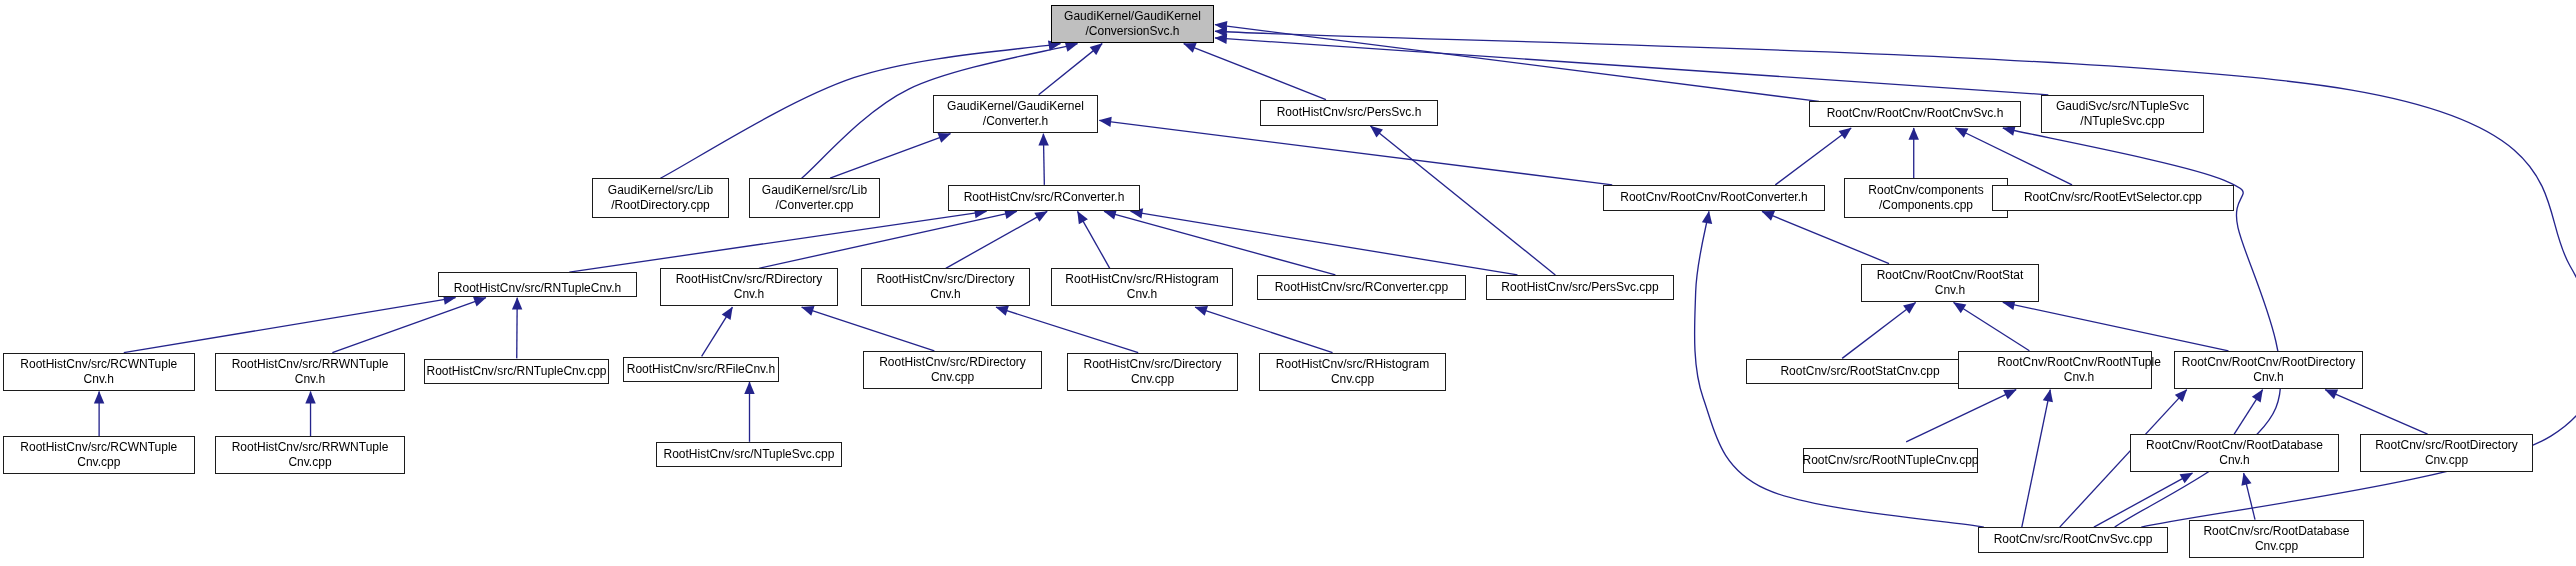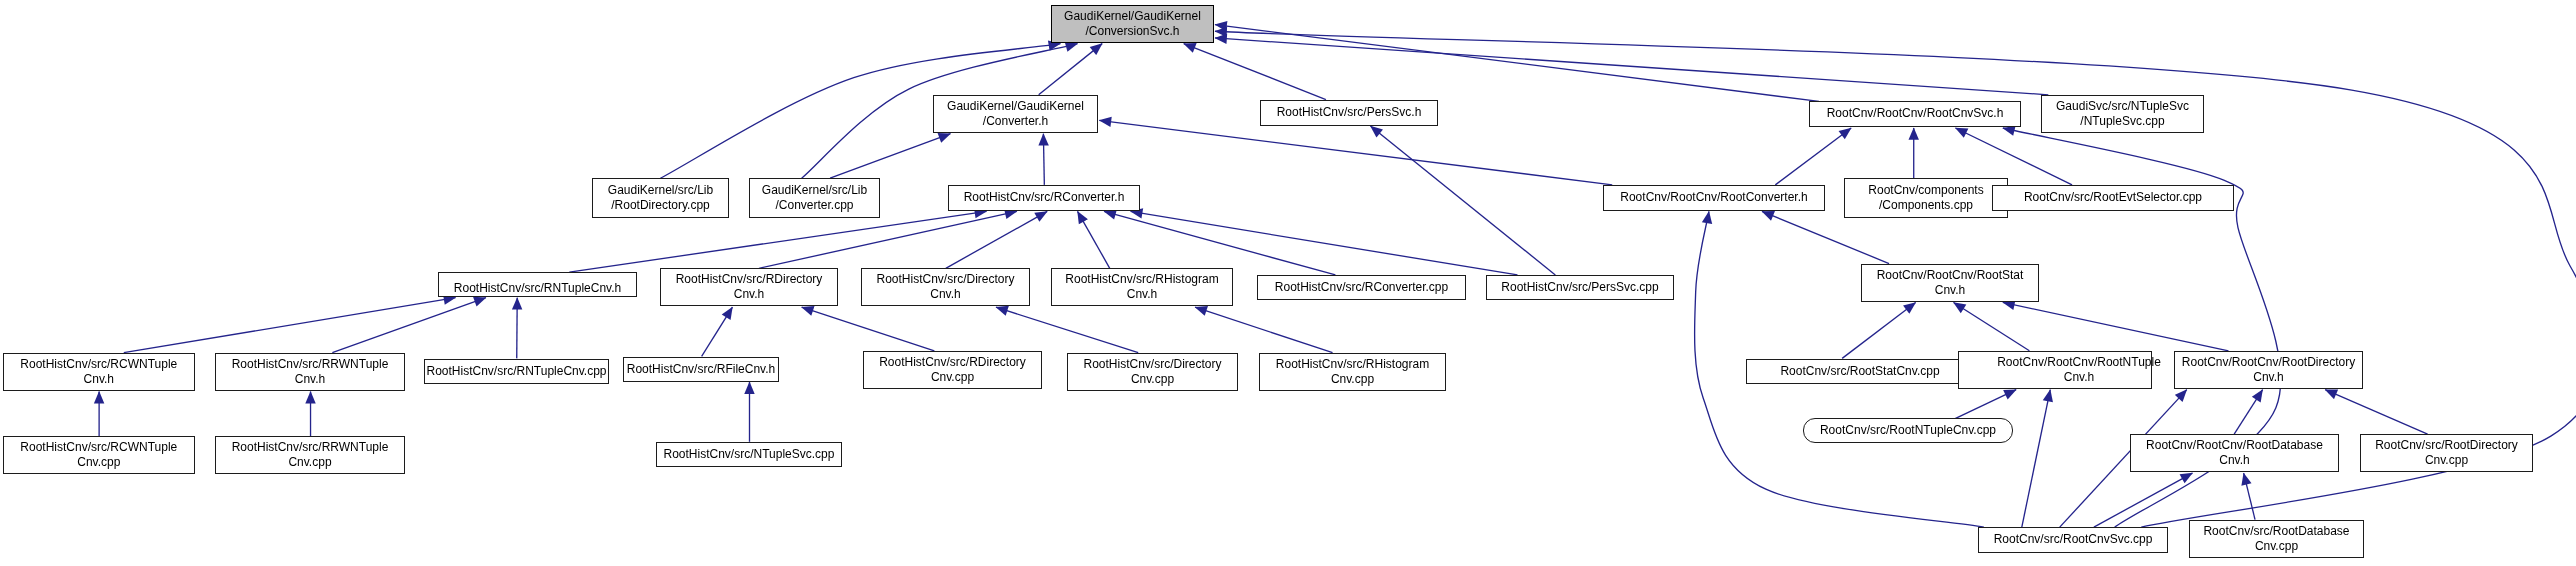--- a/index.html
+++ b/index.html
@@ -173,21 +173,21 @@
       <span class="ln">RootHistCnv/src/RCWNTuple</span>
       <span class="ln">Cnv.cpp</span>
     </div>
     <div class="node" style="left: 215px; top: 436px; width: 190px; height: 38px;">
       <span class="ln">RootHistCnv/src/RRWNTuple</span>
       <span class="ln">Cnv.cpp</span>
     </div>
     <div class="node" style="left: 656px; top: 442px; width: 186px; height: 25px;">
       <span class="ln">RootHistCnv/src/NTupleSvc.cpp</span>
     </div>
-    <div class="node" style="left: 1803px; top: 418px; width: 210px; height: 25px; border-radius: 12px;">
+    <div class="node" style="left: 1803px; top: 448px; width: 175px; height: 25px;">
       <span class="ln">RootCnv/src/RootNTupleCnv.cpp</span>
     </div>
     <div class="node" style="left: 2130px; top: 434px; width: 209px; height: 38px;">
       <span class="ln">RootCnv/RootCnv/RootDatabase</span>
       <span class="ln">Cnv.h</span>
     </div>
     <div class="node" style="left: 2360px; top: 434px; width: 173px; height: 38px;">
       <span class="ln">RootCnv/src/RootDirectory</span>
       <span class="ln">Cnv.cpp</span>
     </div>

